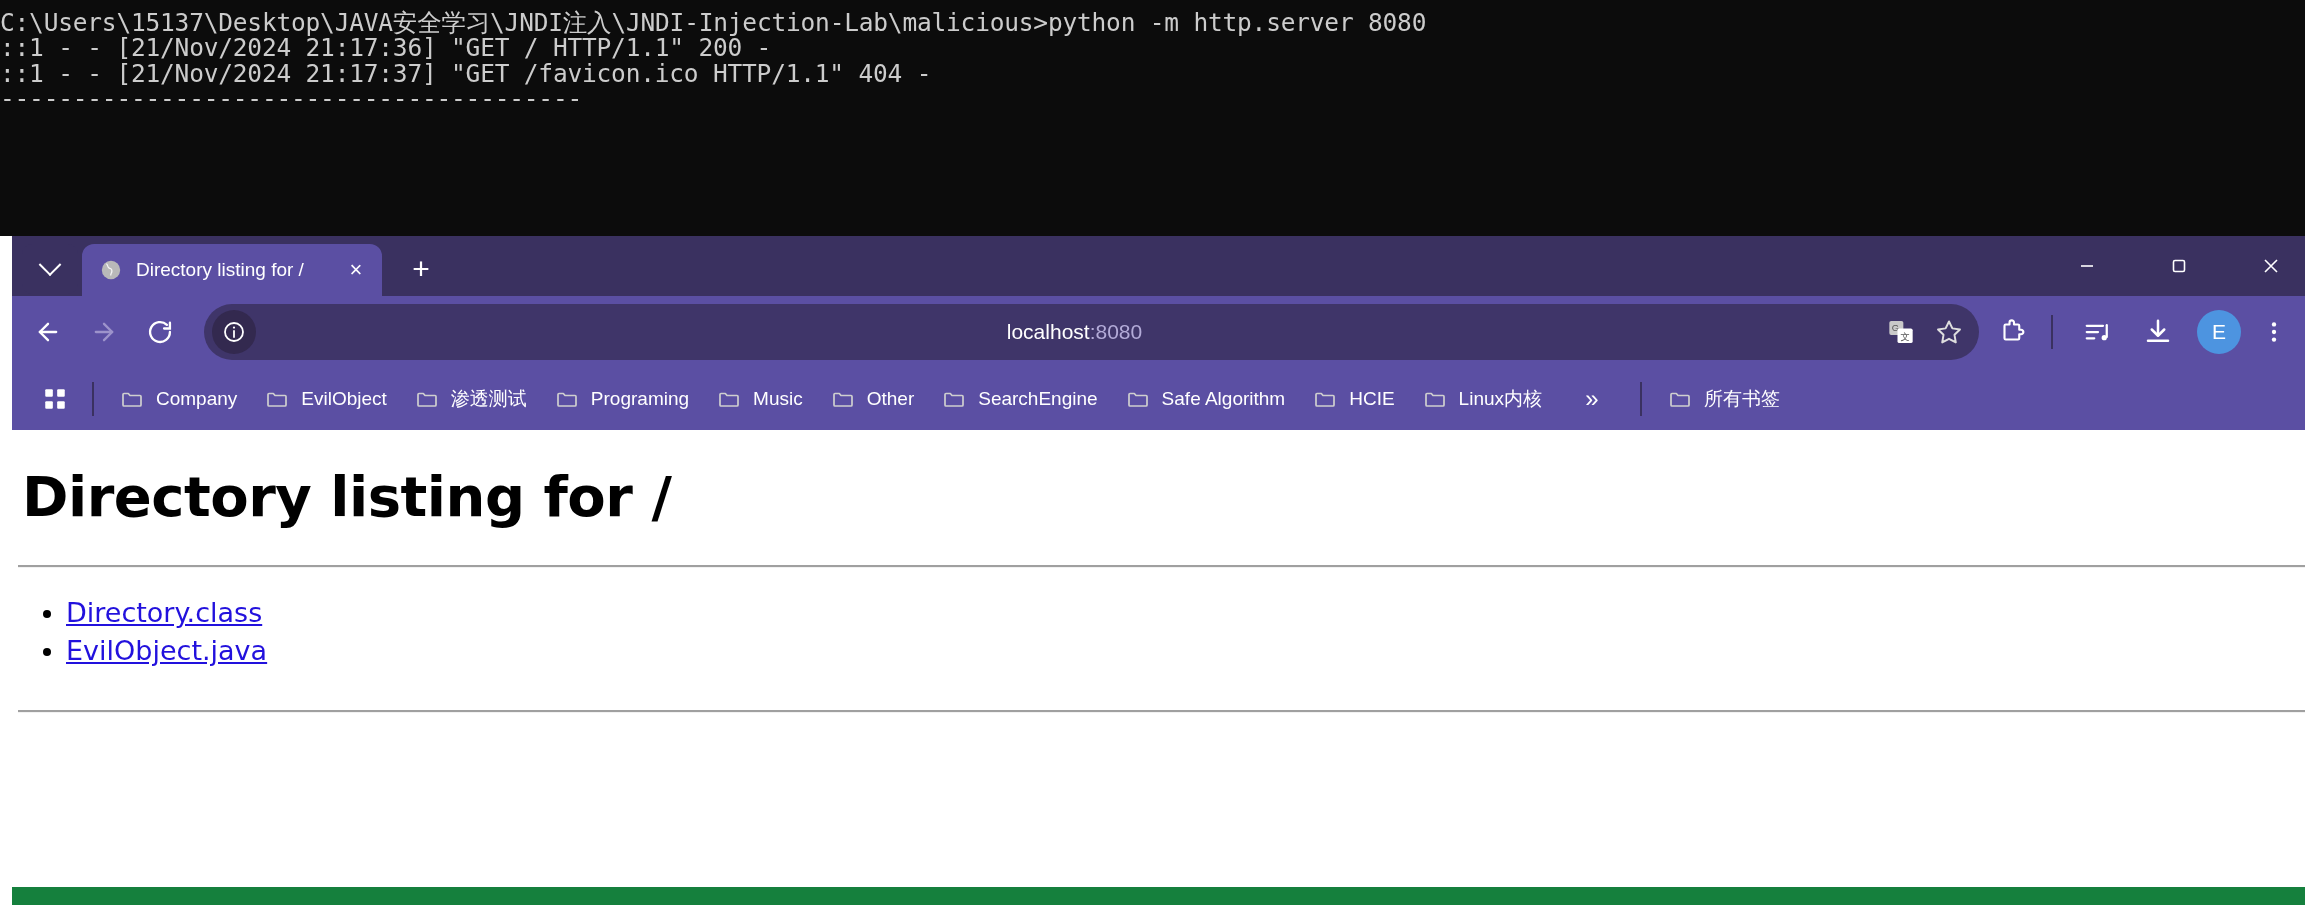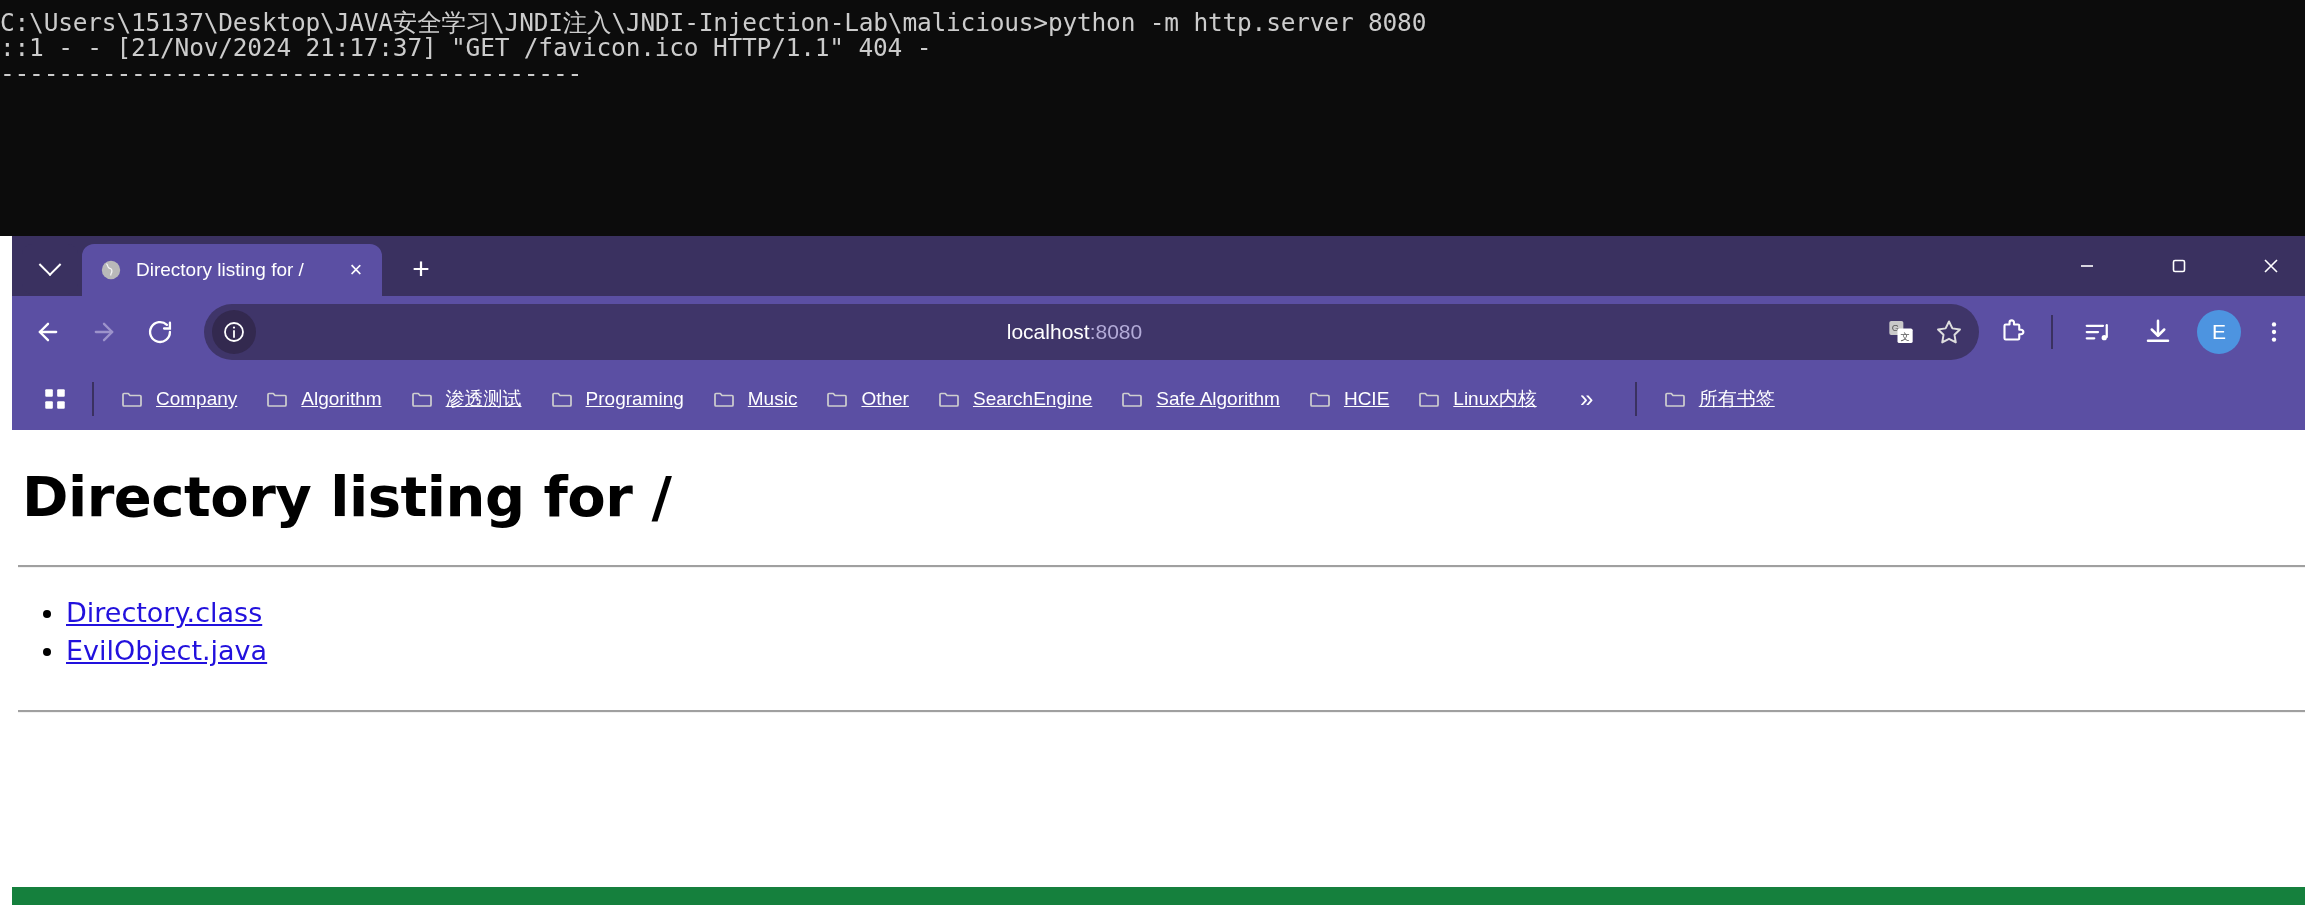--- a/index.html
+++ b/index.html
@@ -241,21 +241,20 @@
     align-items: center;
     height: 46px;
     padding: 0 10px;
     border-radius: 6px;
     color: #ffffff;
     font-size: 19px;
     white-space: nowrap;
     cursor: pointer;
     flex: 0 0 auto;
     margin-right: 8px;
-    text-decoration: underline;
   }
   .bm-item .folder { margin-right: 12px; display: flex; align-items: center; }
   .bm-overflow {
     display: flex; align-items: center; justify-content: center;
     width: 44px; height: 44px;
     color: #ffffff;
     font-size: 24px;
     border-radius: 6px;
     cursor: pointer;
     flex: 0 0 44px;
@@ -309,20 +308,21 @@
   .page hr.bottom {
     margin-top: 40px;
   }
 </style>
 </head>
 <body>
 
 <div id="terminal">
   <div class="term-inner">
     <div class="line">C:\Users\15137\Desktop\JAVA安全学习\JNDI注入\JNDI-Injection-Lab\malicious&gt;python -m http.server 8080</div>
+    <div class="line">::1 - - [21/Nov/2024 21:17:36] "GET / HTTP/1.1" 200 -</div>
     <div class="line">::1 - - [21/Nov/2024 21:17:37] "GET /favicon.ico HTTP/1.1" 404 -</div>
     <div class="line dashes">----------------------------------------</div>
   </div>
 </div>
 
 <div id="browser">
 
   <div class="tabstrip">
 
     <div class="tab-search">
@@ -464,21 +464,21 @@
           </svg>
         </span>
       <span>Company</span>
     </div>
     <div class="bm-item">
       <span class="folder">
           <svg width="24" height="24" viewBox="0 0 24 24" fill="none" stroke="#cfcfcf" stroke-width="1.7" stroke-linejoin="round">
             <path d="M3 7.5a1 1 0 0 1 1-1h4.3l1.7 2H20a1 1 0 0 1 1 1V18a1 1 0 0 1-1 1H4a1 1 0 0 1-1-1z"></path>
           </svg>
         </span>
-      <span>Algorithm</span>
+      <span>EvilObject</span>
     </div>
     <div class="bm-item">
       <span class="folder">
           <svg width="24" height="24" viewBox="0 0 24 24" fill="none" stroke="#cfcfcf" stroke-width="1.7" stroke-linejoin="round">
             <path d="M3 7.5a1 1 0 0 1 1-1h4.3l1.7 2H20a1 1 0 0 1 1 1V18a1 1 0 0 1-1 1H4a1 1 0 0 1-1-1z"></path>
           </svg>
         </span>
       <span>渗透测试</span>
     </div>
     <div class="bm-item">

